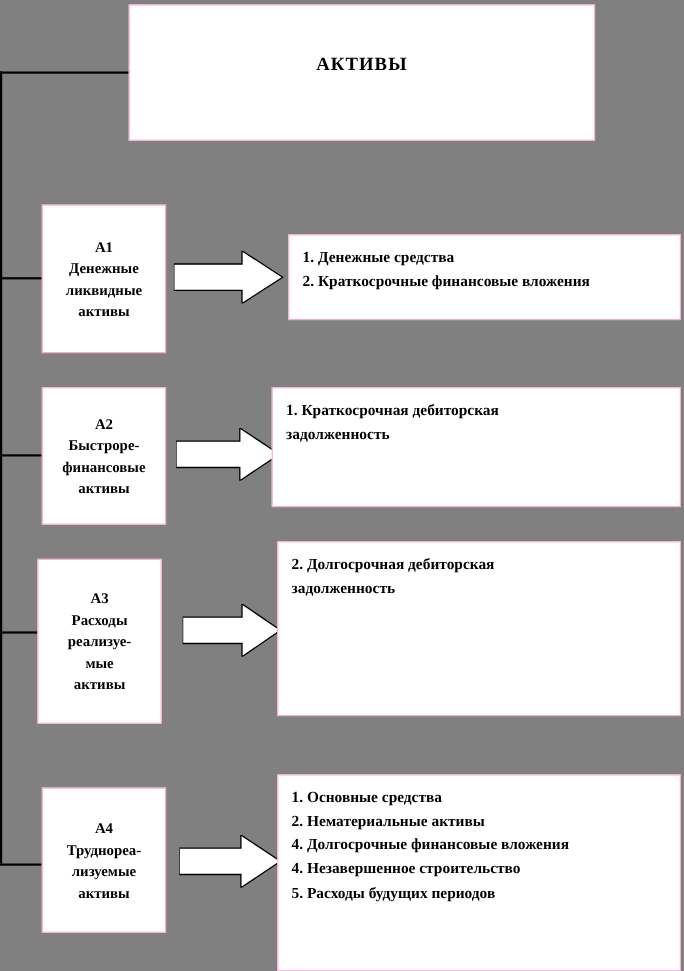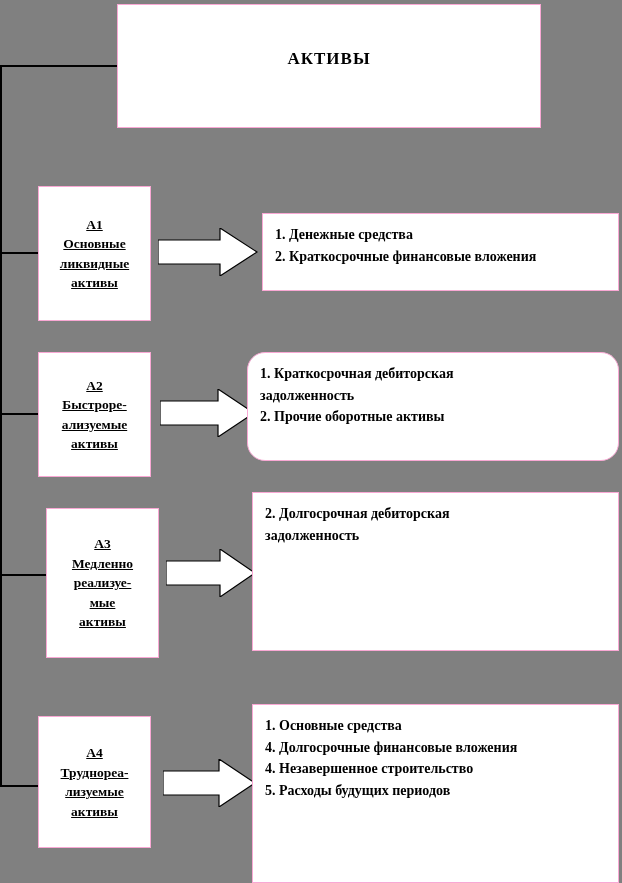--- a/index.html
+++ b/index.html
@@ -50,36 +50,35 @@
     justify-content: center;
     text-align: center;
     font-size: 13.5px;
     font-weight: bold;
     line-height: 1.0;
     color: #000;
   }
   .cat-box .line {
     display: block;
     padding: 3px 0;
-    text-decoration: underline;
   }
   .cat-a1 { left: 38px; top: 186px; height: 135px; }
   .cat-a2 { left: 38px; top: 352px; height: 125px; }
-  .cat-a3 { left: 46px; top: 508px; height: 150px; }
+  .cat-a3 { left: 34px; top: 508px; height: 150px; }
   .cat-a4 { left: 38px; top: 716px; height: 132px; }
 
   .list-box {
     padding: 10px 12px 8px 12px;
     font-size: 14px;
     font-weight: bold;
     color: #000;
     line-height: 1.55;
   }
   .list-a1 { left: 262px; top: 213px; width: 357px; height: 78px; }
-  .list-a2 { left: 247px; top: 352px; width: 372px; height: 109px; border-radius: 18px; }
+  .list-a2 { left: 247px; top: 352px; width: 372px; height: 109px; }
   .list-a3 { left: 252px; top: 492px; width: 367px; height: 159px; }
   .list-a4 { left: 252px; top: 704px; width: 367px; height: 179px; }
   .list-box .row { white-space: nowrap; }
 
   
   .vline, .hline {
     position: absolute;
     background: #000;
   }
 
@@ -98,50 +97,49 @@
   <div class="hline" style="left:0px; top:413px; width:38px; height:2px;"></div>
   <div class="hline" style="left:0px; top:574px; width:46px; height:2px;"></div>
   <div class="hline" style="left:0px; top:785px; width:38px; height:2px;"></div>
 
   <div class="box title-box">
     <span class="title-text">АКТИВЫ</span>
   </div>
 
   <div class="box cat-box cat-a1">
     <span class="line">А1</span>
-    <span class="line">Основные</span>
+    <span class="line">Денежные</span>
     <span class="line">ликвидные</span>
     <span class="line">активы</span>
   </div>
   <svg class="arrow" style="left:158px; top:228px;" width="100" height="48" viewBox="0 0 100 48">
     <polygon points="0,12 62,12 62,0 99,24 62,48 62,36 0,36" fill="#ffffff" stroke="#000000" stroke-width="1.2"></polygon>
   </svg>
   <div class="box list-box list-a1">
     <div class="row">1.  Денежные средства</div>
     <div class="row">2.  Краткосрочные финансовые вложения</div>
   </div>
 
   <div class="box cat-box cat-a2">
     <span class="line">А2</span>
     <span class="line">Быстроре-</span>
-    <span class="line">ализуемые</span>
+    <span class="line">финансовые</span>
     <span class="line">активы</span>
   </div>
   <svg class="arrow" style="left:160px; top:389px;" width="95" height="48" viewBox="0 0 95 48">
     <polygon points="0,12 58,12 58,0 94,24 58,48 58,36 0,36" fill="#ffffff" stroke="#000000" stroke-width="1.2"></polygon>
   </svg>
   <div class="box list-box list-a2">
     <div class="row"> 1. Краткосрочная дебиторская</div>
     <div class="row">задолженность</div>
-    <div class="row">2. Прочие оборотные активы</div>
   </div>
 
   <div class="box cat-box cat-a3">
     <span class="line">А3</span>
-    <span class="line">Медленно</span>
+    <span class="line">Расходы</span>
     <span class="line">реализуе-</span>
     <span class="line">мые</span>
     <span class="line">активы</span>
   </div>
   <svg class="arrow" style="left:166px; top:549px;" width="90" height="48" viewBox="0 0 90 48">
     <polygon points="0,12 54,12 54,0 89,24 54,48 54,36 0,36" fill="#ffffff" stroke="#000000" stroke-width="1.2"></polygon>
   </svg>
   <div class="box list-box list-a3">
     <div class="row">2. Долгосрочная дебиторская</div>
     <div class="row">задолженность</div>
@@ -151,18 +149,19 @@
     <span class="line">А4</span>
     <span class="line">Труднореа-</span>
     <span class="line">лизуемые</span>
     <span class="line">активы</span>
   </div>
   <svg class="arrow" style="left:163px; top:759px;" width="93" height="48" viewBox="0 0 93 48">
     <polygon points="0,12 56,12 56,0 92,24 56,48 56,36 0,36" fill="#ffffff" stroke="#000000" stroke-width="1.2"></polygon>
   </svg>
   <div class="box list-box list-a4">
     <div class="row">1. Основные средства</div>
+    <div class="row">2. Нематериальные активы</div>
     <div class="row">4. Долгосрочные финансовые вложения</div>
     <div class="row">4. Незавершенное строительство</div>
     <div class="row">5. Расходы будущих периодов</div>
   </div>
 
 </div>
 
 </body></html>

